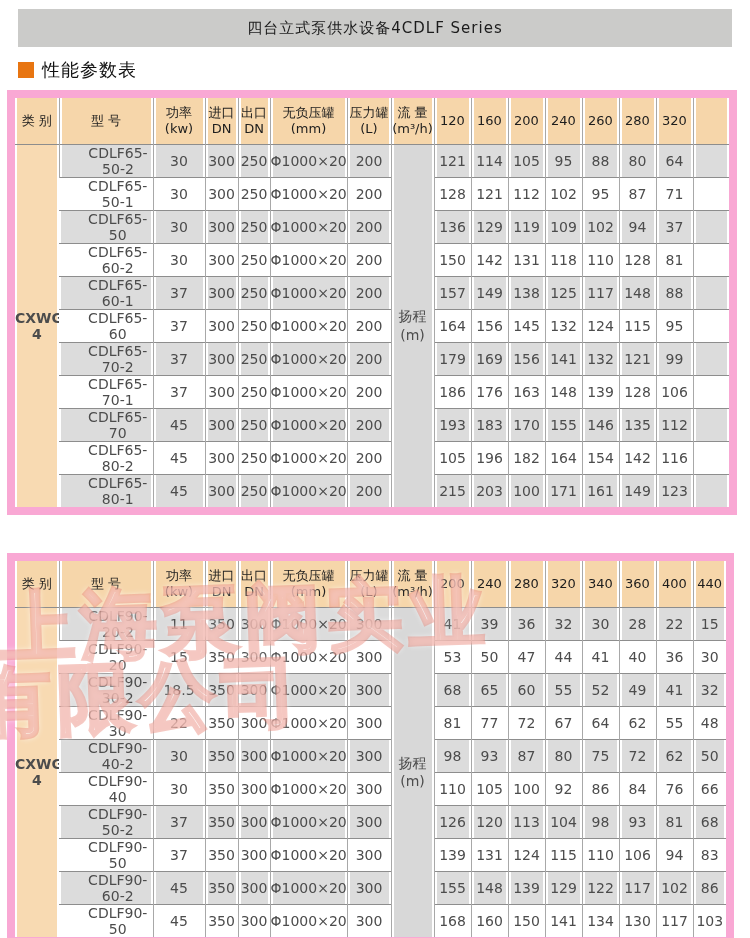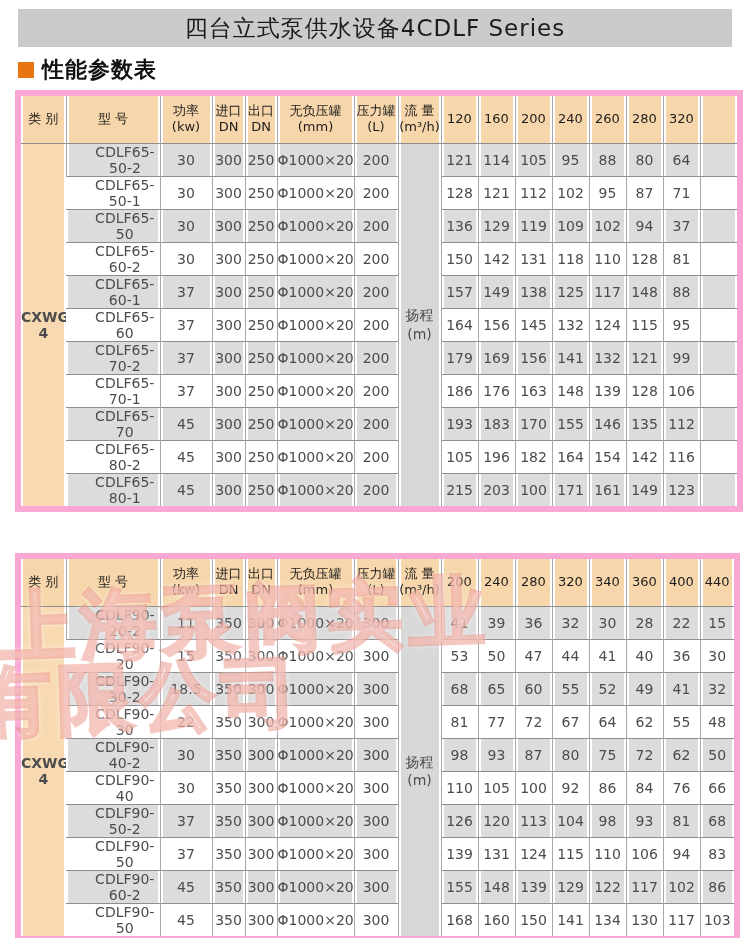--- a/index.html
+++ b/index.html
@@ -9,37 +9,37 @@
     font-family:"DejaVu Sans","Liberation Sans",sans-serif;
     position:relative; overflow:hidden;
     color:#222;
   }
   .titlebar {
     position:absolute; left:18px; top:9px; width:714px; height:38px;
     background:#cbcbc9;
     display:flex; align-items:center; justify-content:center;
   }
   .titlebar .title-text {
-    font-size:23px; color:#1c1c1c; letter-spacing:1px; font-weight:500;
+    font-size:15px; color:#1c1c1c; letter-spacing:1px; font-weight:500;
     white-space:nowrap;
   }
   .section-head {
     position:absolute; left:18px; top:59px; height:22px;
     display:flex; align-items:center;
   }
   .section-marker {
     width:16px; height:16px; background:#e87511; display:inline-block;
     margin-right:8px;
   }
-  .section-title { font-size:22px; font-weight:bold; color:#111; letter-spacing:1px; }
+  .section-title { font-size:18px; font-weight:normal; color:#111; letter-spacing:1px; }
 
   table.spec {
-    position:absolute; left:15px; width:722px;
+    position:absolute; left:7px; width:722px;
     border-collapse:collapse; table-layout:fixed;
-    border:6px solid #f9a8d4;
+    border:8px solid #f9a8d4;
   }
   #table1 { top:90px; }
   #table2 { top:553px; }
   table.spec th, table.spec td {
     border-top:1px solid #8d8d8d;
     border-left:1px solid #a8a8a8;
     box-shadow: inset 2px 0 0 #ffffff, inset -2px 0 0 #ffffff;
     text-align:center; vertical-align:middle;
     overflow:hidden;
   }

